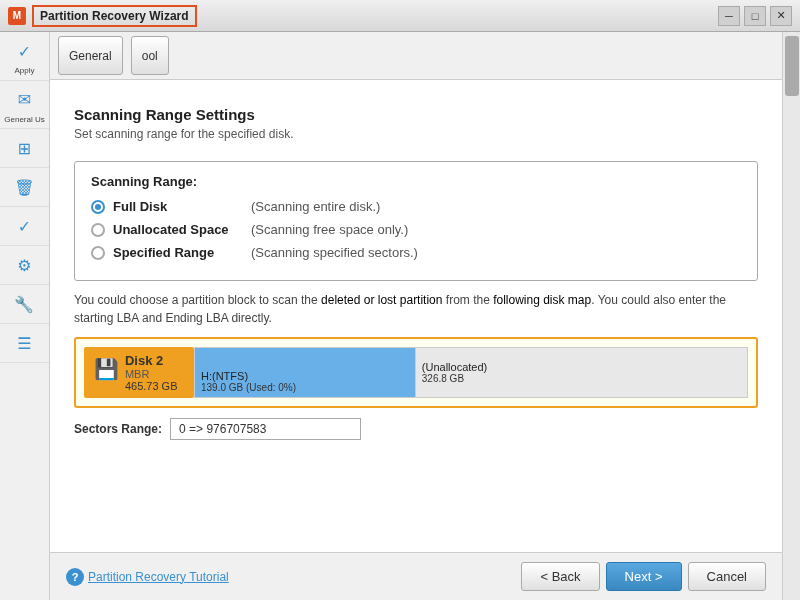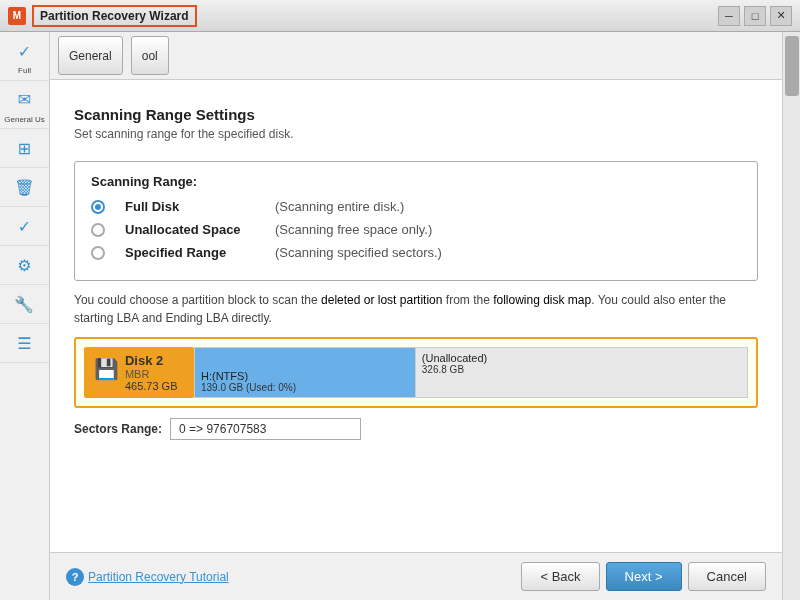--- a/index.html
+++ b/index.html
@@ -136,21 +136,21 @@
     .section-title {
       font-weight: bold;
       font-size: 13px;
       margin-bottom: 10px;
       color: #222;
     }
     .radio-option {
       display: flex;
       align-items: center;
       margin-bottom: 8px;
-      gap: 20px;
+      gap: 8px;
     }
     .radio-input {
       width: 14px; height: 14px;
       border: 2px solid #aaa;
       border-radius: 50%;
       background: white;
       display: flex; align-items: center; justify-content: center;
       flex-shrink: 0;
     }
     .radio-input.selected {
@@ -248,21 +248,21 @@
     }
     .partition-detail {
       font-size: 10px;
       color: #333;
     }
     .partition-unallocated {
       flex: 1;
       background: #e8e8e8;
       display: flex;
       flex-direction: column;
-      justify-content: flex-start;
+      justify-content: center;
       padding: 4px 6px;
     }
 
     
     .sectors-range {
       margin: 10px 24px;
       display: flex;
       align-items: center;
       gap: 8px;
     }
@@ -369,21 +369,21 @@
     <div class="title-btn">□</div>
     <div class="title-btn close">✕</div>
   </div>
 </div>
 
 <div class="main-layout">
 
   <div class="outer-sidebar">
     <div class="outer-sidebar-section">
       <div class="outer-icon">✓</div>
-      <div class="outer-sidebar-label">Full</div>
+      <div class="outer-sidebar-label">Apply</div>
     </div>
     <div class="outer-sidebar-section">
       <div class="outer-icon">✉</div>
       <div class="outer-sidebar-label">General Us</div>
     </div>
     <div class="outer-sidebar-section">
       <div class="outer-icon">⊞</div>
     </div>
     <div class="outer-sidebar-section">
       <div class="outer-icon">🗑</div>

